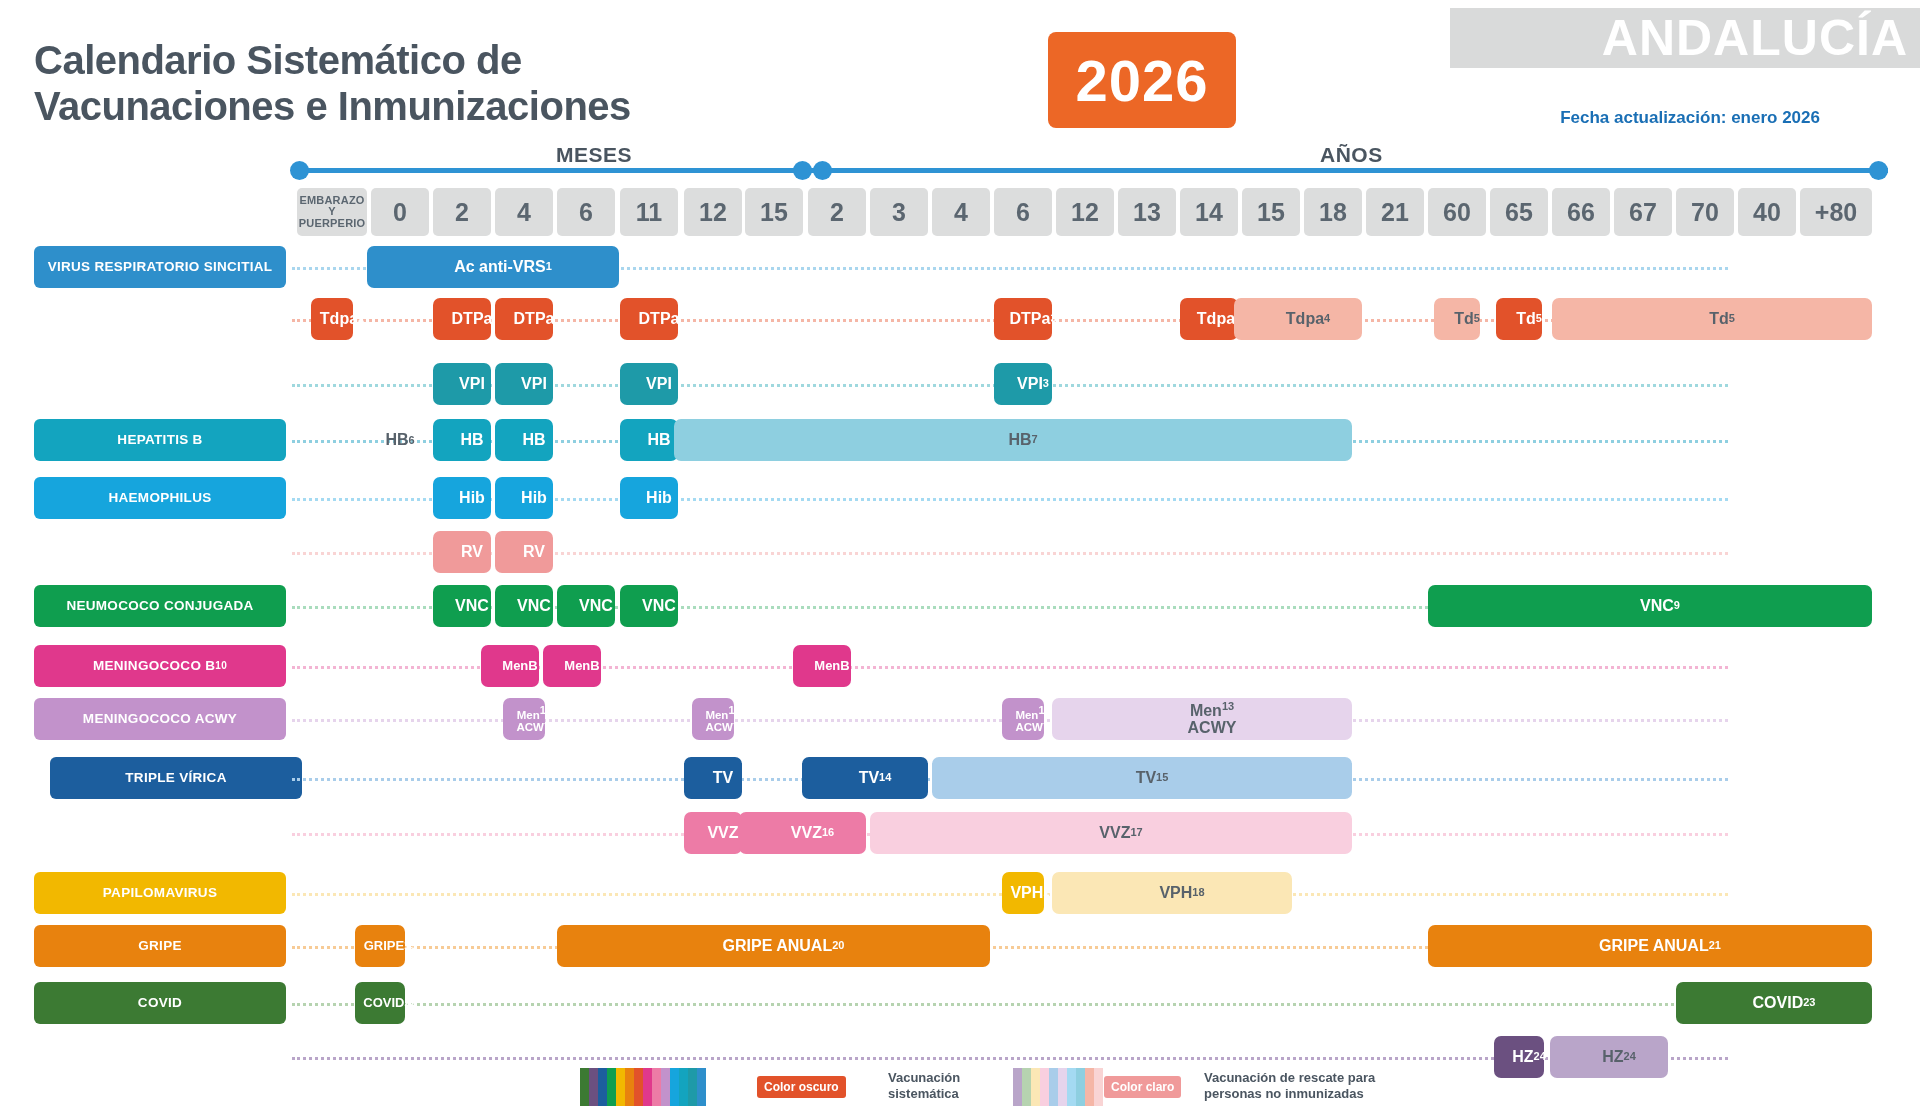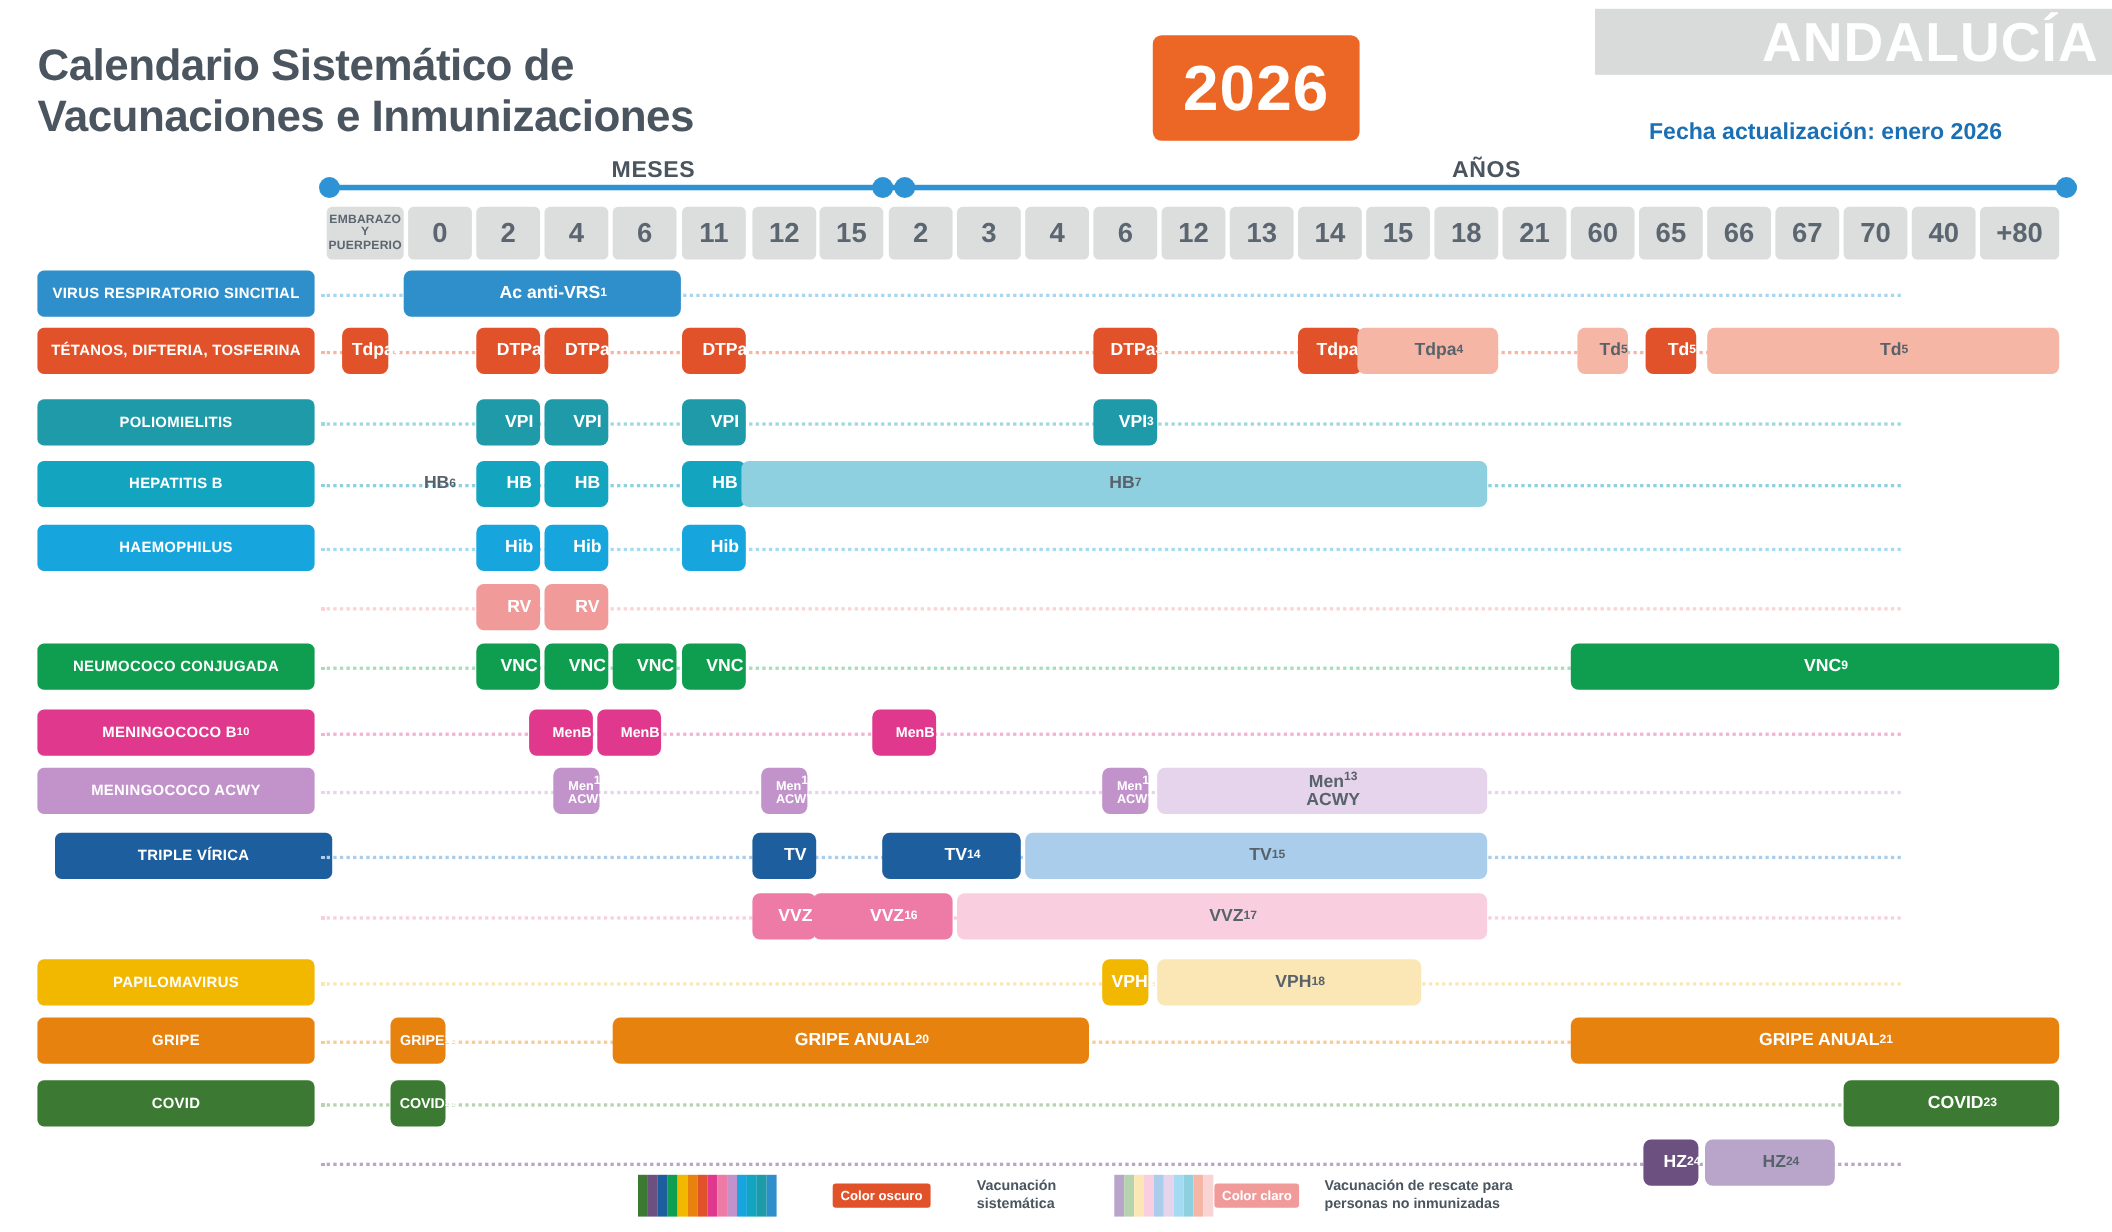--- a/index.html
+++ b/index.html
@@ -32,21 +32,21 @@
     width:470px; height:60px;
     background:#d9dada;
     display:flex; align-items:center; justify-content:flex-end;
     padding-right:12px;
   }
   #region-badge span{
     font-size:50px; font-weight:bold; color:#ffffff; letter-spacing:1px;
   }
   #update-date{
     position:absolute; right:100px; top:108px;
-    font-size:21px; font-weight:bold; color:#1a6fb5;
+    font-size:17px; font-weight:bold; color:#1a6fb5;
   }
 
   
   #meses-label{
     position:absolute; left:556px; top:143px;
     font-size:21px; font-weight:bold; color:#4a5560; letter-spacing:0.5px;
   }
   #anos-label{
     position:absolute; left:1320px; top:143px;
     font-size:21px; font-weight:bold; color:#4a5560; letter-spacing:0.5px;
@@ -180,27 +180,21 @@
     <div class="hdr-cell" style="left:1490px; top:188px; width:58px;">65</div>
     <div class="hdr-cell" style="left:1552px; top:188px; width:58px;">66</div>
     <div class="hdr-cell" style="left:1614px; top:188px; width:58px;">67</div>
     <div class="hdr-cell" style="left:1676px; top:188px; width:58px;">70</div>
     <div class="hdr-cell" style="left:1738px; top:188px; width:58px;">40</div>
     <div class="hdr-cell" style="left:1800px; top:188px; width:72px;">+80</div>
     <div class="row-label" style="top:246px; background:#2e8fcb;">
       <span>VIRUS RESPIRATORIO SINCITIAL</span>
     </div>
     <div class="dotline" style="top:267px; border-top-color:#a9d6ee;"></div>
-    <div class="row-label" style="top:298px; background:#e2522a;">
-      <span>TÉTANOS, DIFTERIA, TOSFERINA</span>
-    </div>
     <div class="dotline" style="top:319px; border-top-color:#f5b6a6;"></div>
-    <div class="row-label" style="top:363px; background:#1e9aa8;">
-      <span>POLIOMIELITIS</span>
-    </div>
     <div class="dotline" style="top:384px; border-top-color:#9fd8de;"></div>
     <div class="row-label" style="top:419px; background:#13a4bf;">
       <span>HEPATITIS B</span>
     </div>
     <div class="dotline" style="top:440px; border-top-color:#8ecfe0;"></div>
     <div class="row-label" style="top:477px; background:#16a5dd;">
       <span>HAEMOPHILUS</span>
     </div>
     <div class="dotline" style="top:498px; border-top-color:#a4daf2;"></div>
     <div class="dotline" style="top:552px; border-top-color:#f9d4d4;"></div>

